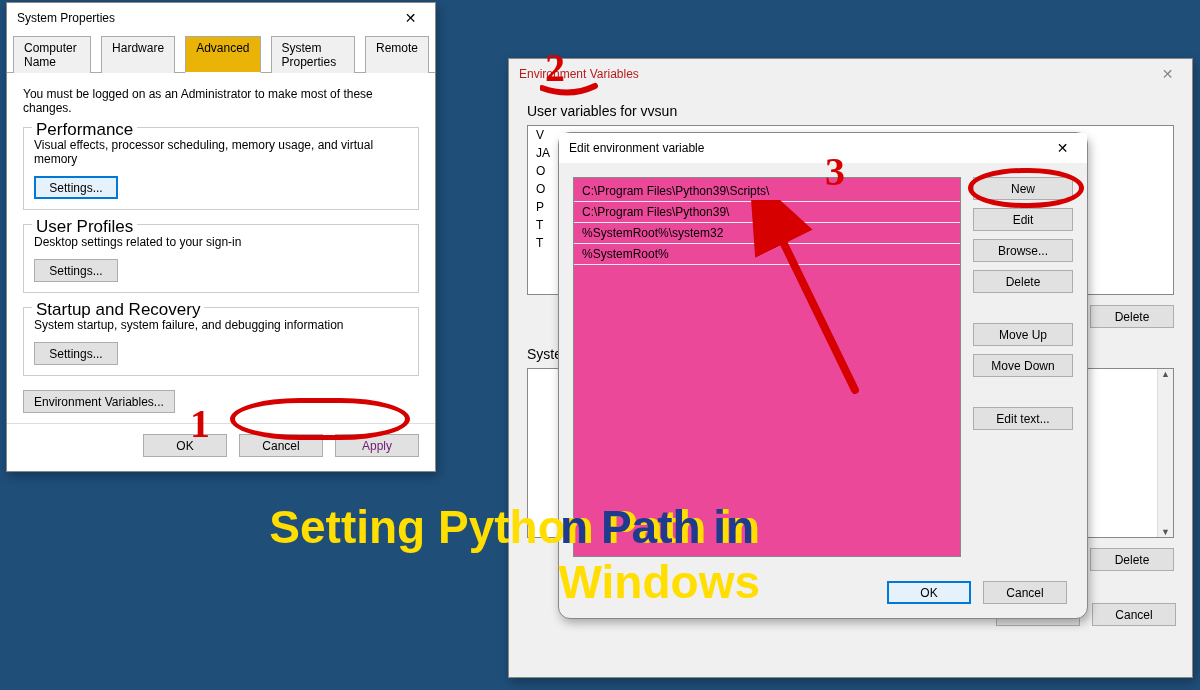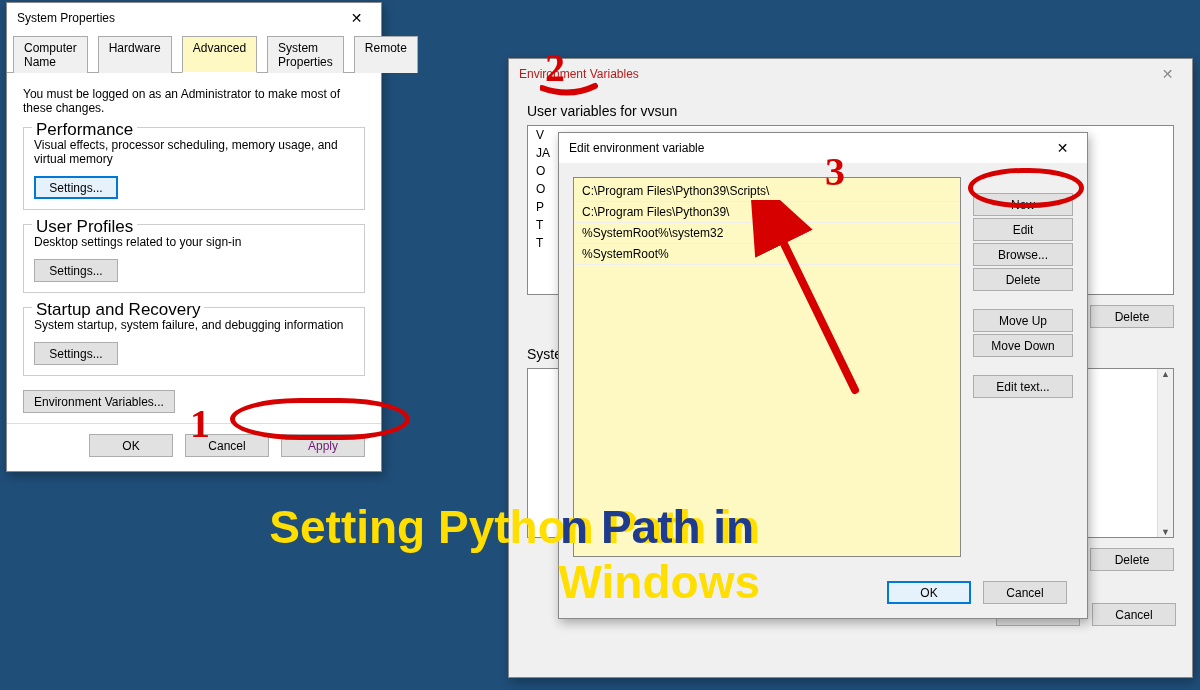--- a/index.html
+++ b/index.html
@@ -47,21 +47,21 @@
     padding: 4px 10px;
     font-size: 12px;
     border: 1px solid #aaa;
     border-bottom: none;
     background: #f0f0f0;
     position: relative;
     top:1px;
     cursor:default;
   }
   .tab.active {
-    background: #fef9c3;
+    background: #eab308;
     border-bottom: 1px solid #fff;
     z-index: 2;
   }
   .body {
     padding: 14px 16px 10px 16px;
   }
   .instr { margin-bottom: 12px; }
   .groupbox {
     border: 1px solid #ccc;
     padding: 10px 10px 10px 10px;
@@ -119,46 +119,46 @@
     display:flex;
     justify-content:flex-end;
     gap:8px;
     padding-top:10px;
     margin-bottom:18px;
   }
 
   
   .edit-dialog {
     background:#f0f0f0;
+    border-radius:12px;
   }
   .edit-body {
     display:flex;
     gap:12px;
     padding:14px;
   }
   .path-list {
     flex:1;
     border:1px solid #888;
-    background:#fef9c3;
+    background:#ec4899;
     height:380px;
     padding:3px 0;
     overflow:hidden;
   }
   .path-item {
     padding:1px 8px;
     border-bottom:1px solid #eee;
     font-size:12px;
     line-height:18px;
   }
   .edit-btns {
     width:100px;
     display:flex;
     flex-direction:column;
-    gap:2px;
-    margin-top:16px;
+    gap:8px;
   }
   .edit-btns .gap { height:14px; }
   .edit-dialog .dialog-buttons { padding-right:20px; }
 
   
   .annot {
     position:absolute;
     pointer-events:none;
     color:#d60000;
     font-weight:bold;
@@ -186,21 +186,21 @@
     font-weight:bold;
     font-size:46px;
     white-space:nowrap;
   }
   svg.arrow { position:absolute; pointer-events:none; }
   .scrollbar-fake { position:absolute;right:0;top:0;bottom:0;width:16px;background:#f0f0f0;border-left:1px solid #ddd;display:flex;flex-direction:column;align-items:center;justify-content:space-between;font-size:9px;color:#555;}
 </style>
 </head>
 <body>
 
-<div class="win-dialog" style="left:6px; top:2px; width:376px;">
+<div class="win-dialog" style="left:6px; top:2px; width:430px;">
   <div class="titlebar">
     <span class="title">System Properties</span>
     <div class="close-btn">✕</div>
   </div>
   <div class="tabs">
     <div class="tab">Computer Name</div>
     <div class="tab">Hardware</div>
     <div class="tab active">Advanced</div>
     <div class="tab">System Properties</div>
     <div class="tab">Remote</div>

